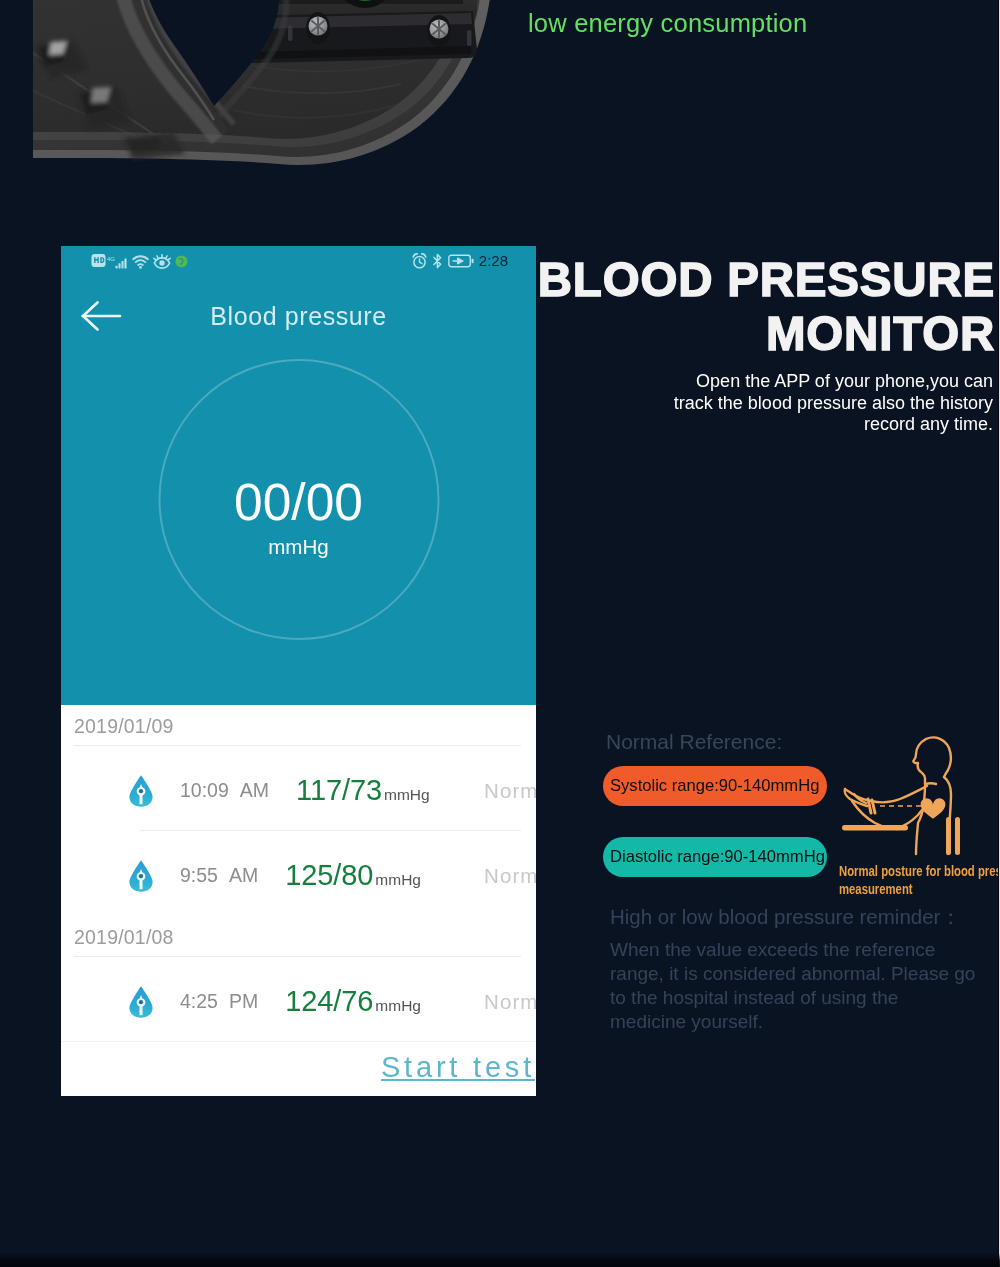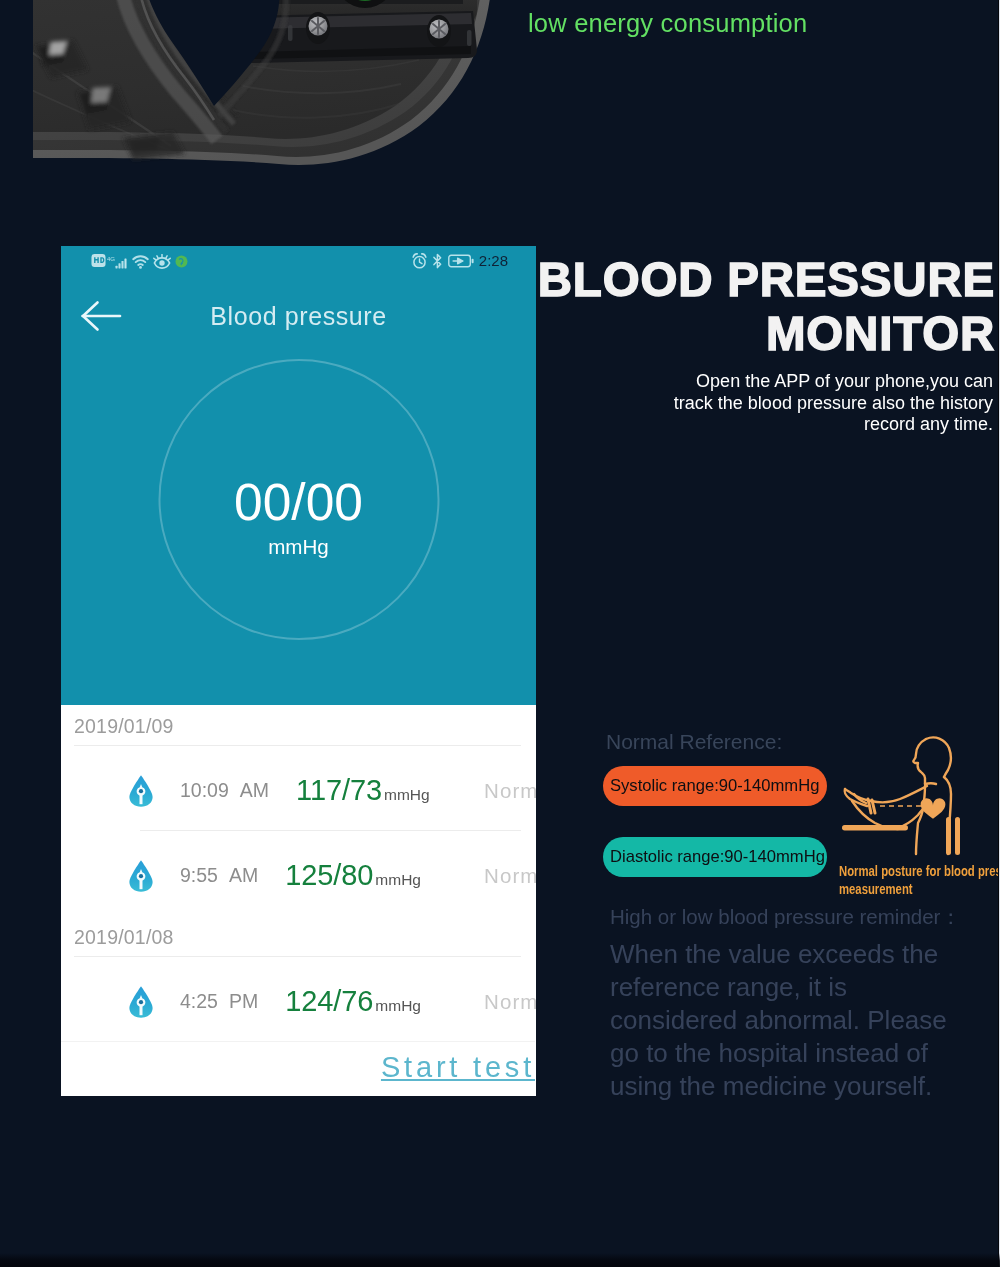--- a/index.html
+++ b/index.html
@@ -48,21 +48,21 @@
   .normref{position:absolute;left:606px;top:730px;font-size:21px;color:#38455a;}
   .pill{position:absolute;height:40px;border-radius:20px;display:flex;align-items:center;font-size:16.6px;color:#0e0e12;white-space:nowrap;overflow:hidden;}
   .pill span{margin-left:7px;}
   .pill.sys{left:603px;top:766px;width:224px;background:#ef5b29;}
   .pill.dia{left:603px;top:837px;width:224px;background:#14b8a6;}
   .posture{position:absolute;left:838px;top:730px;}
   .posture-cap{position:absolute;left:839px;top:862px;width:230px;font-size:15.5px;font-weight:bold;color:#f0a03c;line-height:1.18;white-space:nowrap;font-family:"Liberation Sans",sans-serif;transform:scaleX(0.73);transform-origin:0 0;}
   .reminder{position:absolute;left:610px;top:903px;font-size:20.5px;color:#36425a;}
   .edge-right{position:absolute;right:0;top:0;width:2px;height:1267px;background:linear-gradient(90deg,#05070c 0%,#05070c 48%,#d8dde8 52%,#e4e9f2 100%);}
   .edge-bottom{position:absolute;left:0;bottom:0;width:1000px;height:14px;background:linear-gradient(180deg,rgba(5,8,16,0) 0%,rgba(3,5,12,0.85) 55%,rgba(2,4,10,0.95) 100%);}
-  .body-txt{position:absolute;left:610px;top:938px;width:368px;font-size:26px;color:#36425a;line-height:1.27;}
+  .body-txt{position:absolute;left:610px;top:938px;width:368px;font-size:19px;color:#36425a;line-height:1.27;}
 </style>
 </head>
 <body>
 
 <div class="page">
 
   <div class="hero">
     <svg width="1000" height="215" viewBox="0 0 1000 215">
       <defs>
         <linearGradient id="gOuter" x1="0" y1="0" x2="0.4" y2="1">

